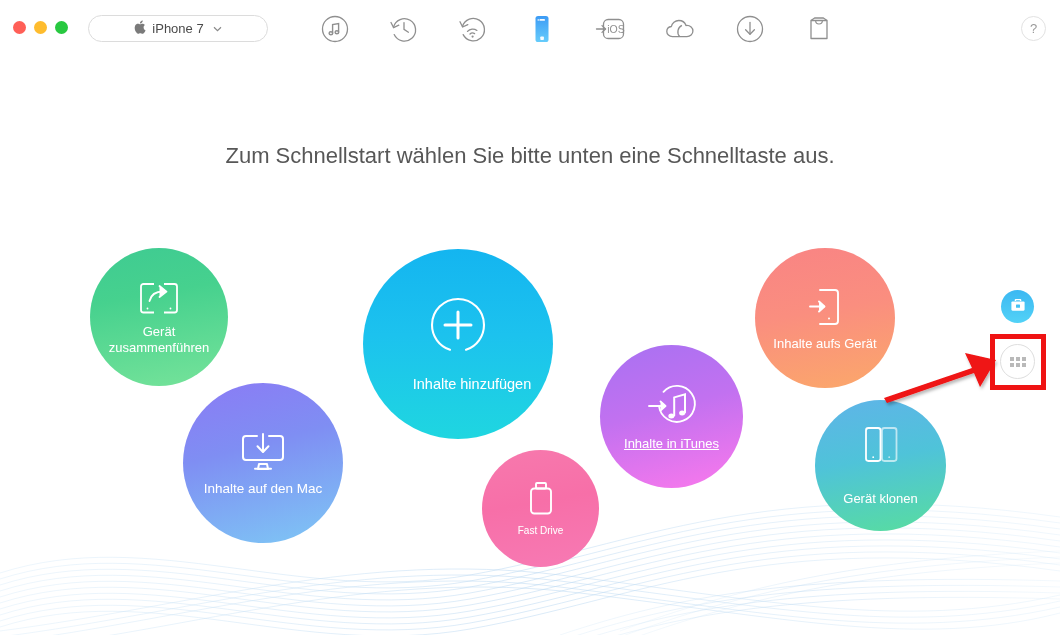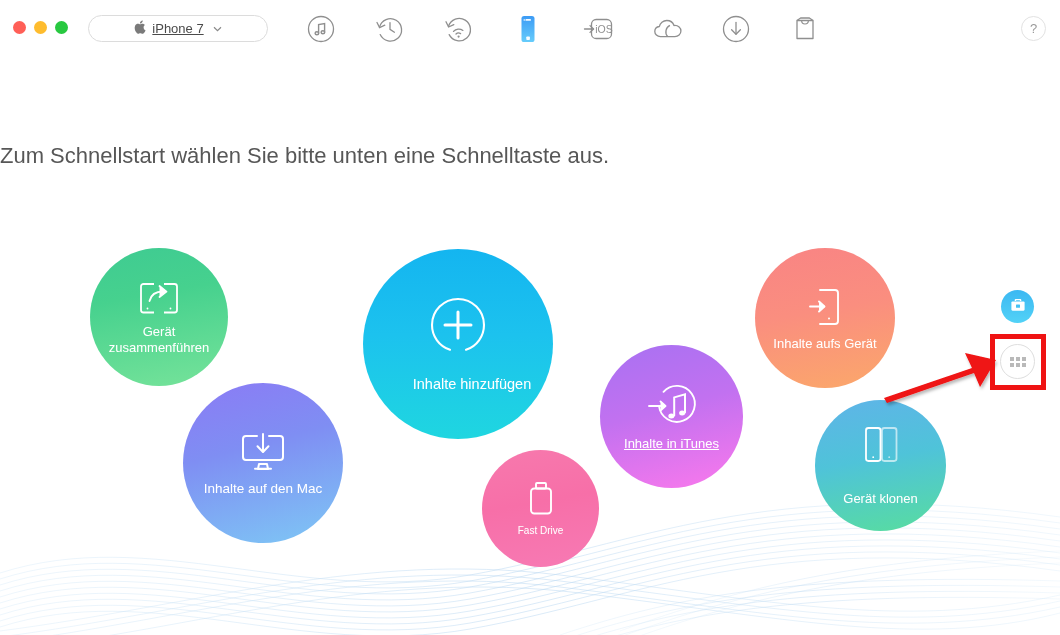--- a/index.html
+++ b/index.html
@@ -49,58 +49,58 @@
     width: 180px; height: 27px;
     border: 1px solid #dcdcdc;
     border-radius: 14px;
     background: #fff;
     display: flex;
     align-items: center;
     justify-content: center;
     gap: 6px;
     font-size: 13px;
     color: #4a4a4a;
-    text-decoration: underline;
   }
   .device-select .apple-glyph {
     font-size: 14px; line-height: 1;
     color: #777; position: relative; top: -1px;
   }
   .device-select .chev {
     font-size: 9px; color: #8a8a8a; margin-left: 3px;
   }
 
   .toolbar {
     position: absolute;
     top: 6px; left: 305px;
     width: 530px; height: 46px;
     display: flex;
     align-items: center;
     justify-content: space-between;
   }
   .tool {
     width: 46px; height: 46px;
-    display: flex; align-items: center; justify-content: flex-start;
+    display: flex; align-items: center; justify-content: flex-end;
     cursor: pointer;
   }
   .help-btn {
     position: absolute;
     top: 16px; right: 14px;
     width: 25px; height: 25px;
     border-radius: 50%;
     border: 1px solid #e2e2e2;
     display: flex; align-items: center; justify-content: center;
     font-size: 13px; color: #9a9a9a;
     background: #fff;
   }
 
   
   .headline {
     position: absolute;
     top: 143px; left: 0; width: 1060px;
+    text-align: center;
     font-size: 22px;
     color: #575757;
     font-weight: 400;
     z-index: 10;
   }
 
   
   .bubbles { position: absolute; inset: 0; z-index: 5; }
   .bubble {
     position: absolute;

